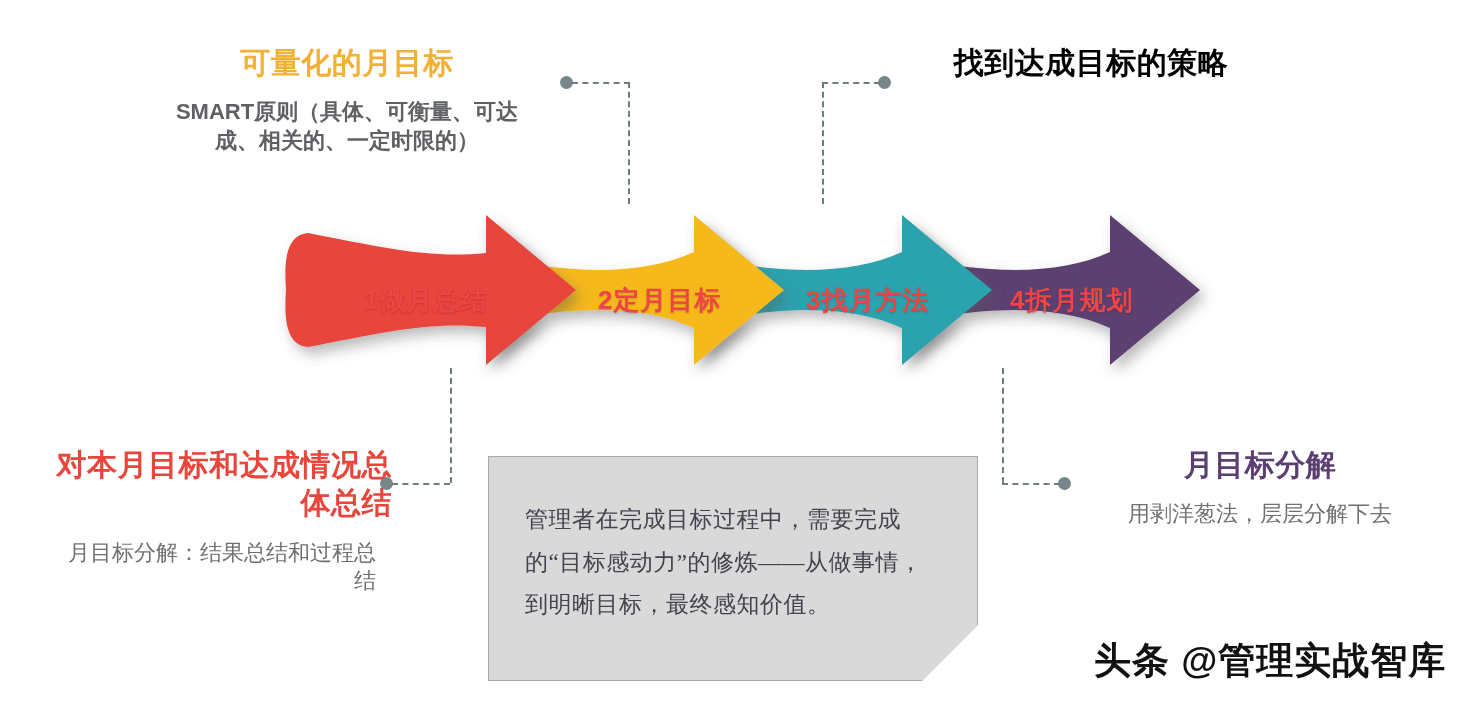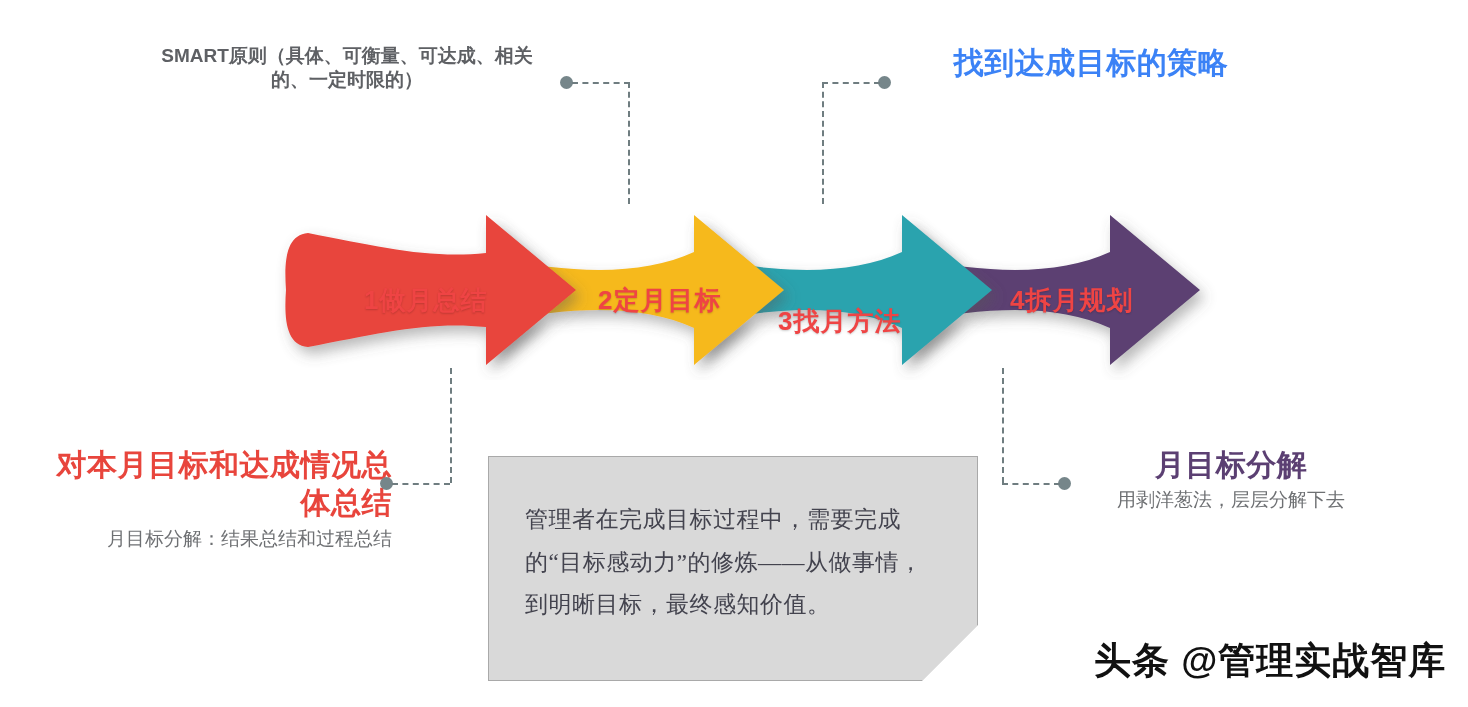--- a/index.html
+++ b/index.html
@@ -30,39 +30,39 @@
   }
   .note-title {
     font-weight: bold;
     font-size: 30px;
     letter-spacing: 0.5px;
     margin: 0 0 4px 0;
     white-space: nowrap;
   }
   .note-title.wrap { white-space: normal; }
   .note-body {
-    font-size: 19px;
+    font-size: 22px;
     color: #6e7073;
-    margin: 0;
+    margin: 16px;
     font-family: "Liberation Serif", "DejaVu Serif", serif;
   }
   .note-body.sans {
     font-family: "Liberation Sans", "DejaVu Sans", sans-serif;
     font-weight: bold;
     color: #5e6064;
   }
 
   
   #blk-quant      { left: 148px; top: 44px;  width: 398px; }
   #blk-strategy   { left: 902px; top: 44px;  width: 378px; }
   #blk-summary    { left: 46px;  top: 446px; width: 346px; text-align: right; }
-  #blk-breakdown  { left: 1031px;top: 446px; width: 400px; }
+  #blk-breakdown  { left: 1060px;top: 446px; width: 400px; }
 
   #blk-quant .note-title     { color: #F2B134; }
-  #blk-strategy .note-title  { color: #3b82f6; }
+  #blk-strategy .note-title  { color: #000000; }
   #blk-summary .note-title   { color: #E8453C; }
   #blk-breakdown .note-title { color: #5B3F72; }
 
   
   .conn {
     position: absolute;
   }
   .conn-h {
     border-top: 2.5px dashed #6f7d80;
     height: 0;
@@ -134,21 +134,21 @@
     position: absolute;
     color: #ef4444;
     font-weight: bold;
     font-size: 26px;
     letter-spacing: 1px;
     white-space: nowrap;
     text-shadow: 0 1px 2px rgba(0,0,0,0.18);
   }
   #lbl-1 { left: 364px; top: 283px; }
   #lbl-2 { left: 598px; top: 283px; text-align: center; }
-  #lbl-3 { left: 778px; top: 283px; margin-top: 21px; }
+  #lbl-3 { left: 806px; top: 283px; }
   #lbl-4 { left: 1010px; top: 283px; }
 
   
   #watermark {
     position: absolute;
     left: 1094px;
     top: 636px;
     font-size: 37px;
     font-weight: bold;
     color: #111111;
@@ -156,20 +156,21 @@
     white-space: nowrap;
     font-family: Liberation Sans, sans-serif;
   }
 </style>
 </head>
 <body>
 
 <div id="stage">
 
   <div class="note-block" id="blk-quant">
+    <div class="note-title">可量化的月目标</div>
     <div class="note-body sans">SMART原则（具体、可衡量、可达成、相关的、一定时限的）</div>
   </div>
 
   <div class="note-block" id="blk-strategy">
     <div class="note-title">找到达成目标的策略</div>
   </div>
 
   <div class="note-block" id="blk-summary">
     <div class="note-title wrap">对本月目标和达成情况总体总结</div>
     <div class="note-body">月目标分解：结果总结和过程总结</div>

